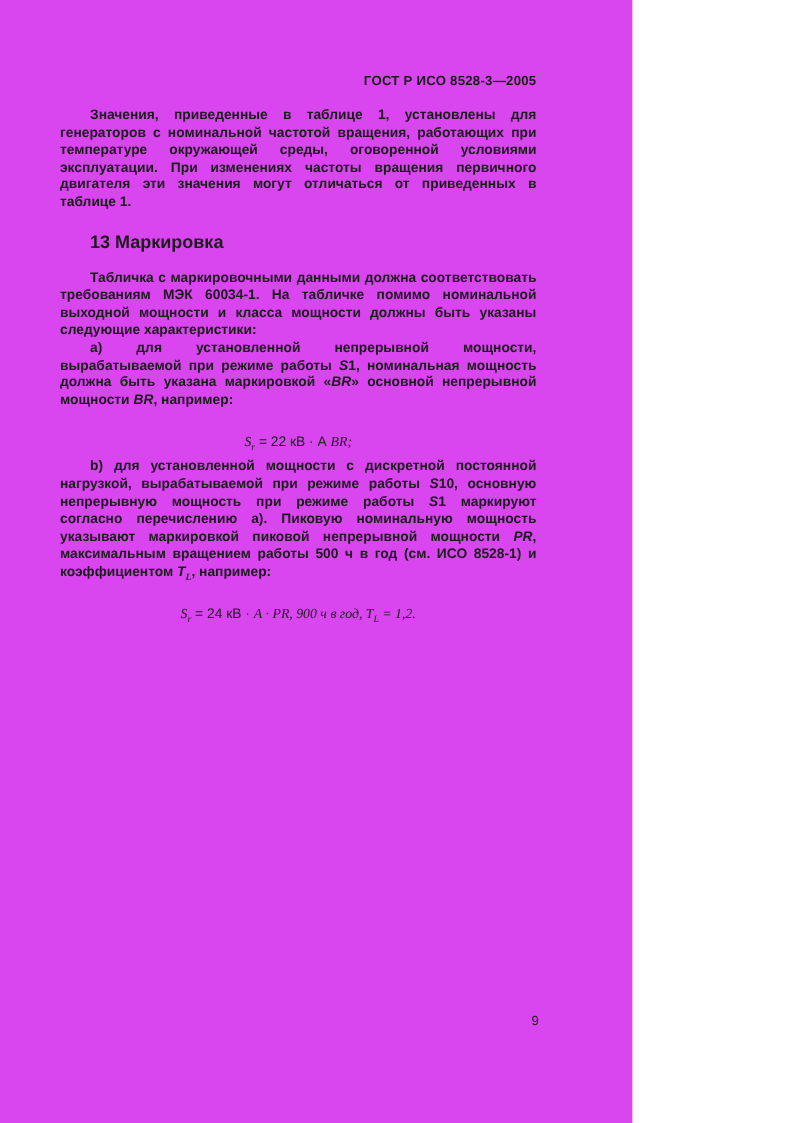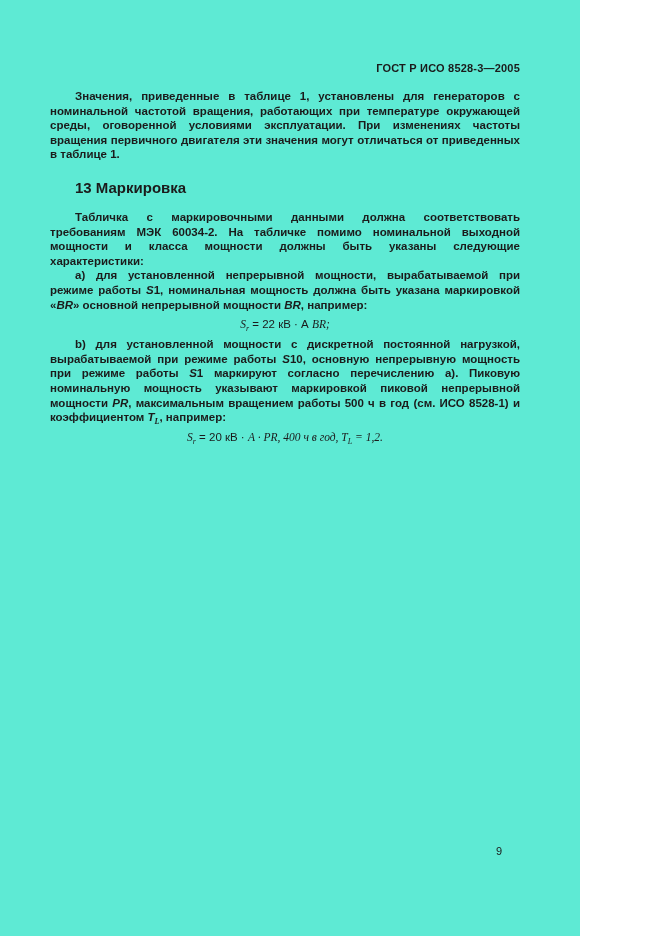--- a/index.html
+++ b/index.html
@@ -6,24 +6,24 @@
   html, body { background: #ffffff; }
   body {
     width: 661px;
     height: 936px;
     font-family: "Liberation Sans", sans-serif;
     color: #1b1b1b;
     overflow: hidden;
   }
   .page {
     position: relative;
-    width: 580px;
+    width: 527px;
     height: 936px;
-    background: #5eead4;
-    padding: 62px 60px 0 50px;
+    background: #d946ef;
+    padding: 62px 80px 0 50px;
   }
   .doc-header {
     text-align: right;
     font-weight: bold;
     font-size: 11px;
     letter-spacing: 0.2px;
     margin-bottom: 15px;
   }
   p.body {
     font-size: 11.5px;
@@ -34,21 +34,21 @@
   }
   .section-heading {
     font-size: 15px;
     font-weight: bold;
     margin: 17px 0 14px 25px;
   }
   .formula {
     text-align: center;
     font-size: 11.5px;
     line-height: 14px;
-    margin: 5px 0 6px 0;
+    margin: 21px 0 6px 0;
   }
   .formula .var, .formula .ital {
     font-family: "Liberation Serif", serif;
     font-style: italic;
   }
   sub {
     font-size: 8px;
     font-family: "Liberation Serif", serif;
     font-style: italic;
     line-height: 0;
@@ -66,26 +66,26 @@
 <div class="page">
 
   <div class="doc-header">
     <span>ГОСТ Р ИСО 8528-3—2005</span>
   </div>
 
   <p class="body">Значения, приведенные в таблице 1, установлены для генераторов с номинальной частотой вращения, работающих при температуре окружающей среды, оговоренной условиями эксплуатации. При изменениях частоты вращения первичного двигателя эти значения могут отличаться от приведенных в таблице 1.</p>
 
   <h2 class="section-heading">13  Маркировка</h2>
 
-  <p class="body">Табличка с маркировочными данными должна соответствовать требованиям МЭК 60034-2. На табличке помимо номинальной выходной мощности и класса мощности должны быть указаны следующие характеристики:</p>
+  <p class="body">Табличка с маркировочными данными должна соответствовать требованиям МЭК 60034-1. На табличке помимо номинальной выходной мощности и класса мощности должны быть указаны следующие характеристики:</p>
 
   <p class="body"><span>a) для установленной непрерывной мощности, вырабатываемой при режиме работы </span><i>S</i><span>1, номинальная мощность должна быть указана маркировкой «</span><i>BR</i><span>» основной непрерывной мощности </span><i>BR</i><span>, например:</span></p>
 
   <div class="formula"><span class="var">S</span><sub>r</sub><span> = 22 кВ · А </span><span class="ital">BR;</span></div>
 
   <p class="body"><span>b) для установленной мощности с дискретной постоянной нагрузкой, вырабатываемой при режиме работы </span><i>S</i><span>10, основную непрерывную мощность при режиме работы </span><i>S</i><span>1 маркируют согласно перечислению a). Пиковую номинальную мощность указывают маркировкой пиковой непрерывной мощности </span><i>PR</i><span>, максимальным вращением работы 500 ч в год (см. ИСО 8528-1) и коэффициентом </span><i>T</i><sub>L</sub><span>, например:</span></p>
 
-  <div class="formula"><span class="var">S</span><sub>r</sub><span> = 20 кВ · </span><span class="ital">А · PR, 400 ч в год, </span><span class="var">T</span><sub>L</sub><span class="ital"> = 1,2.</span></div>
+  <div class="formula"><span class="var">S</span><sub>r</sub><span> = 24 кВ · </span><span class="ital">А · PR, 900 ч в год, </span><span class="var">T</span><sub>L</sub><span class="ital"> = 1,2.</span></div>
 
 
   <div class="page-number">9</div>
 
 </div>
 
 </body></html>

